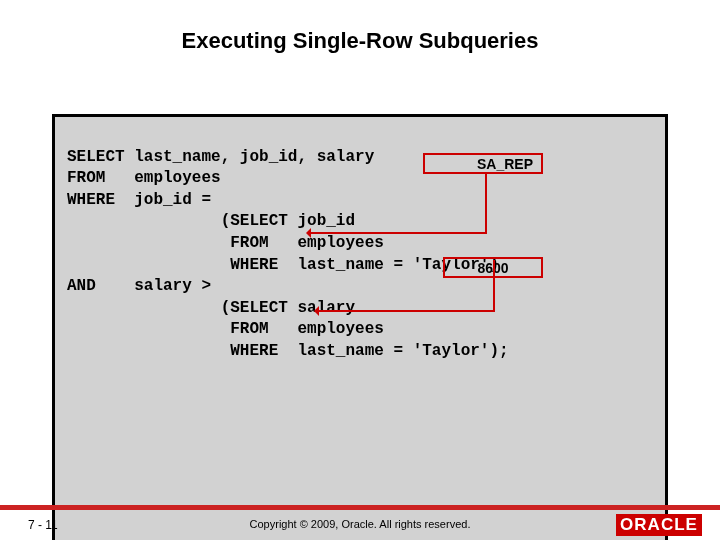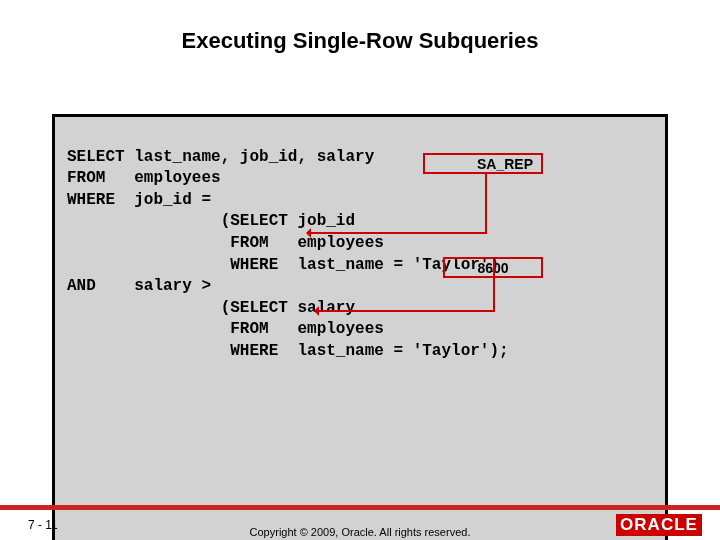--- a/index.html
+++ b/index.html
@@ -75,21 +75,21 @@
     height: 5px;
     background: #c22;
   }
   .page-num {
     position: absolute;
     left: 28px; bottom: 8px;
     font-size: 12px;
   }
   .copyright {
     position: absolute;
-    left: 0; right: 0; bottom: 2px;
+    left: 0; right: 0; bottom: 10px;
     text-align: center;
     font-size: 11px;
   }
   .logo {
     position: absolute;
     right: 18px; bottom: 4px;
     width: 86px; height: 22px;
     background: #c00;
     color: #fff;
     font-size: 17px;

